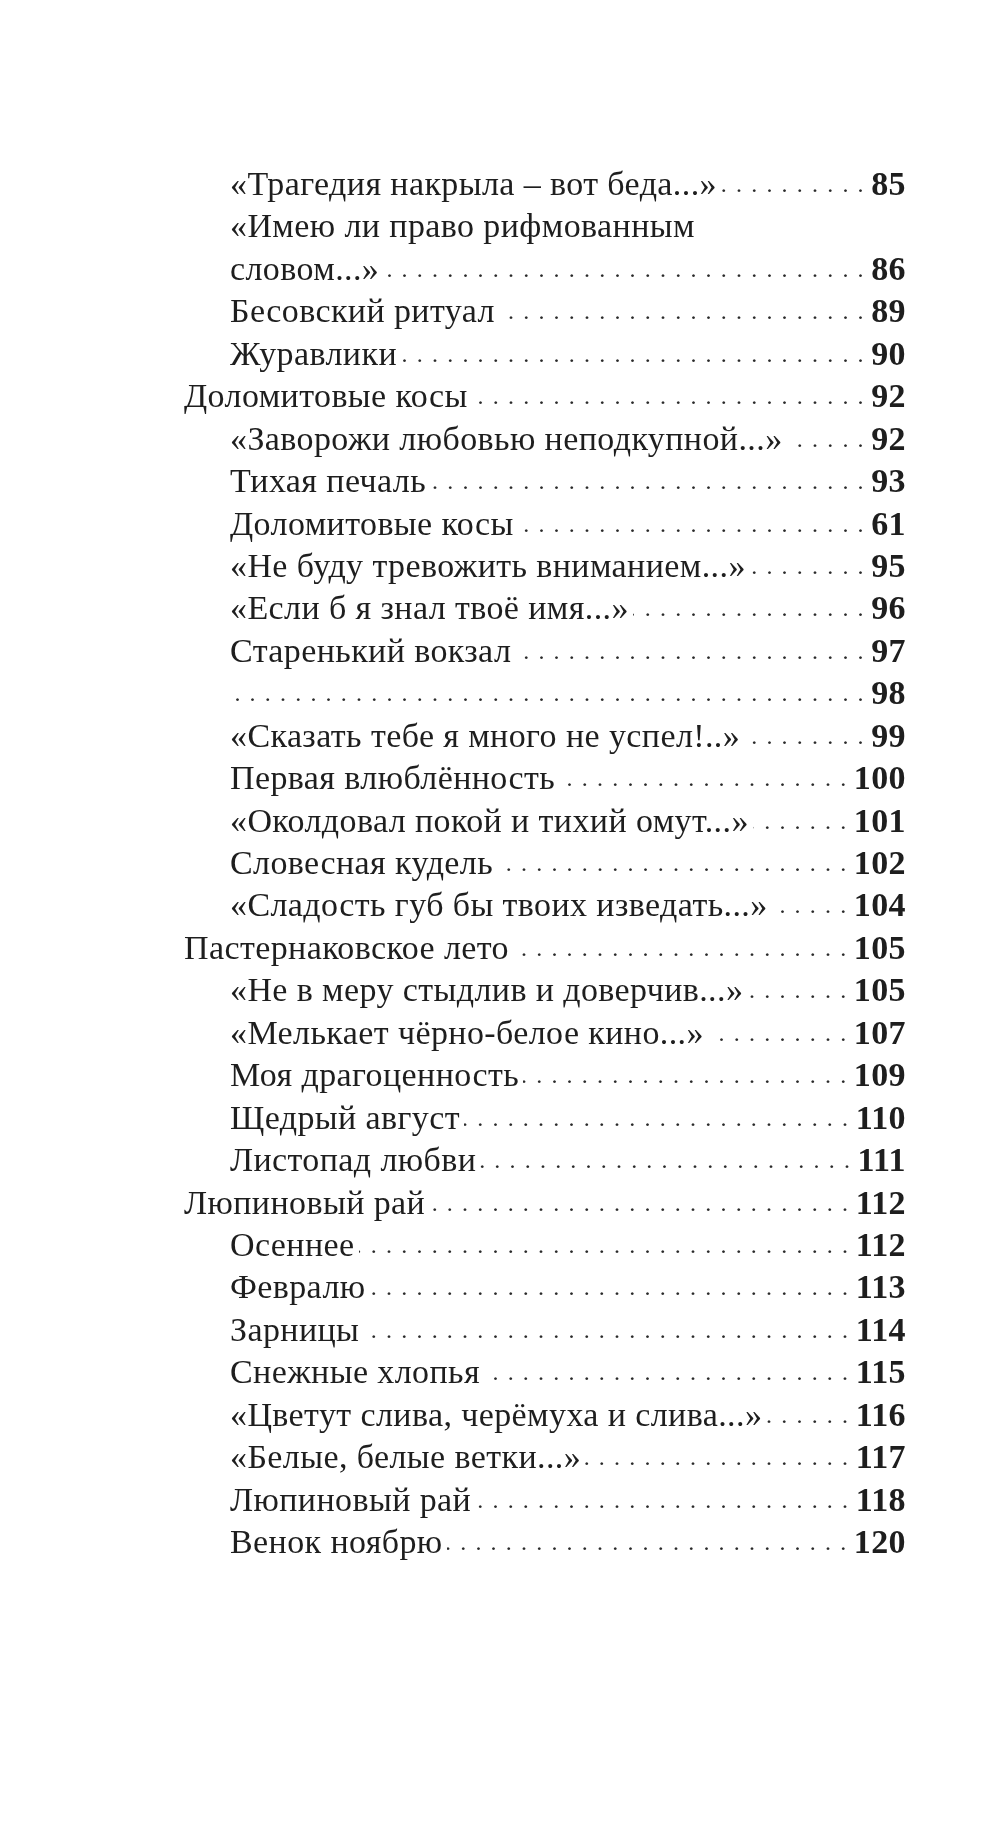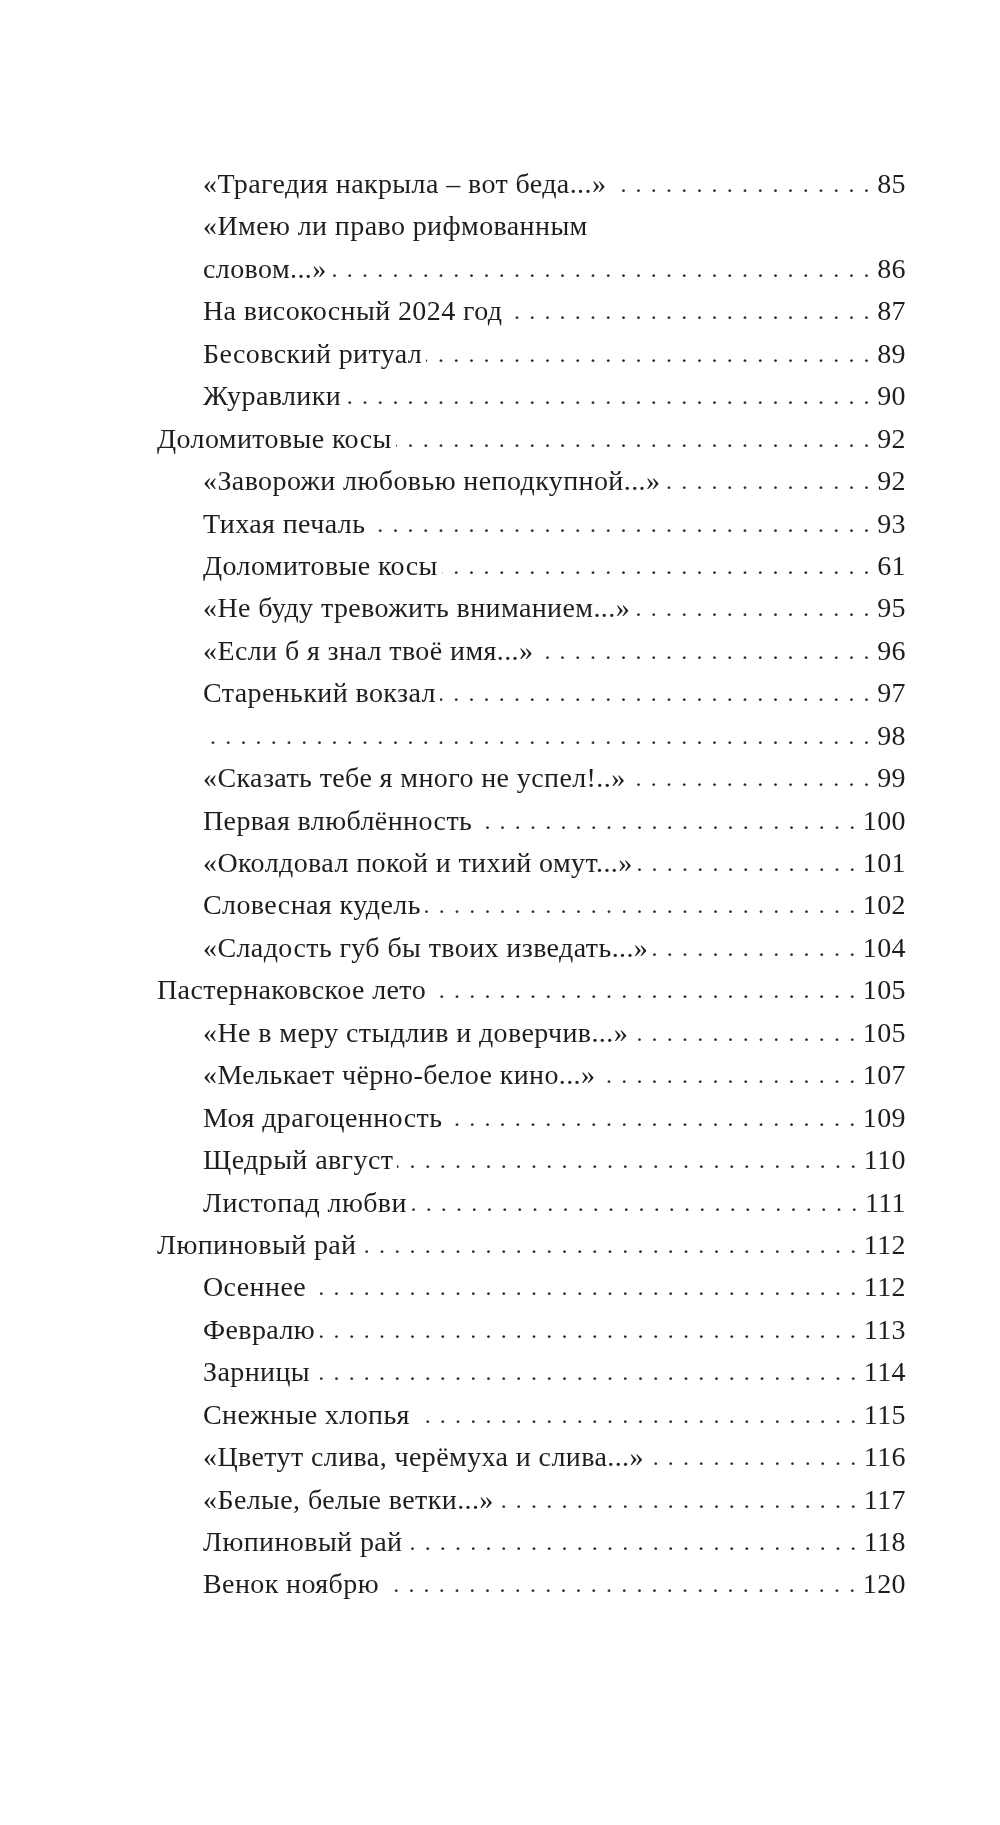--- a/index.html
+++ b/index.html
@@ -18,25 +18,26 @@
   .toc {
     position: absolute;
     left: 157px;
     top: 163px;
     width: 749px;
   }
   .toc-line {
     position: relative;
     height: 42.45px;
     line-height: 42.45px;
-    font-size: 28px;
+    font-size: 34px;
     letter-spacing: 0.4px;
     display: flex;
     align-items: center;
     white-space: nowrap;
+    margin-left: 27px;
   }
   .toc-line.indent { padding-left: 46px; }
   .toc-line .title {
     flex: 0 0 auto;
     background: #fff;
     padding-right: 4px;
   }
   .toc-line .leader {
     flex: 1 1 auto;
     overflow: hidden;
@@ -54,45 +55,41 @@
     letter-spacing: 1.6px;
     color: #2a2a2a;
     white-space: nowrap;
   }
   .toc-line .page {
     flex: 0 0 auto;
     padding-left: 6px;
     min-width: 28px;
     text-align: right;
     background: #fff;
+    font-weight: bold;
   }
 </style>
 </head>
 <body>
 
 <div class="toc">
   <div class="toc-line indent">
       <span class="title">«Трагедия накрыла – вот беда...»</span>
       <span class="leader"></span>
       <span class="page">85</span>
     </div>
   <div class="toc-line indent no-page">
       <span class="title">«Имею ли право рифмованным</span>
     </div>
   <div class="toc-line indent">
       <span class="title">словом...»</span>
       <span class="leader"></span>
       <span class="page">86</span>
     </div>
   <div class="toc-line indent">
-      <span class="title">На високосный 2024 год</span>
-      <span class="leader"></span>
-      <span class="page">87</span>
-    </div>
-  <div class="toc-line indent">
       <span class="title">Бесовский ритуал</span>
       <span class="leader"></span>
       <span class="page">89</span>
     </div>
   <div class="toc-line indent">
       <span class="title">Журавлики</span>
       <span class="leader"></span>
       <span class="page">90</span>
     </div>
   <div class="toc-line">

